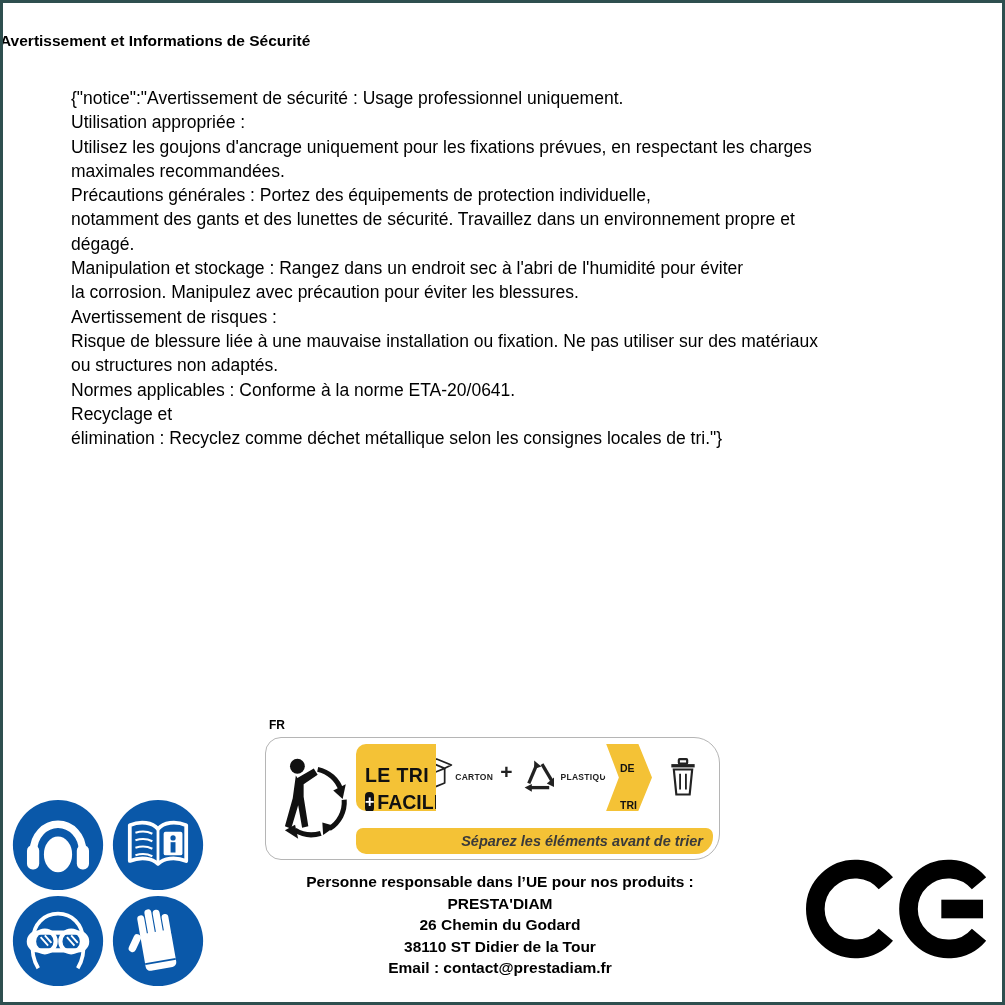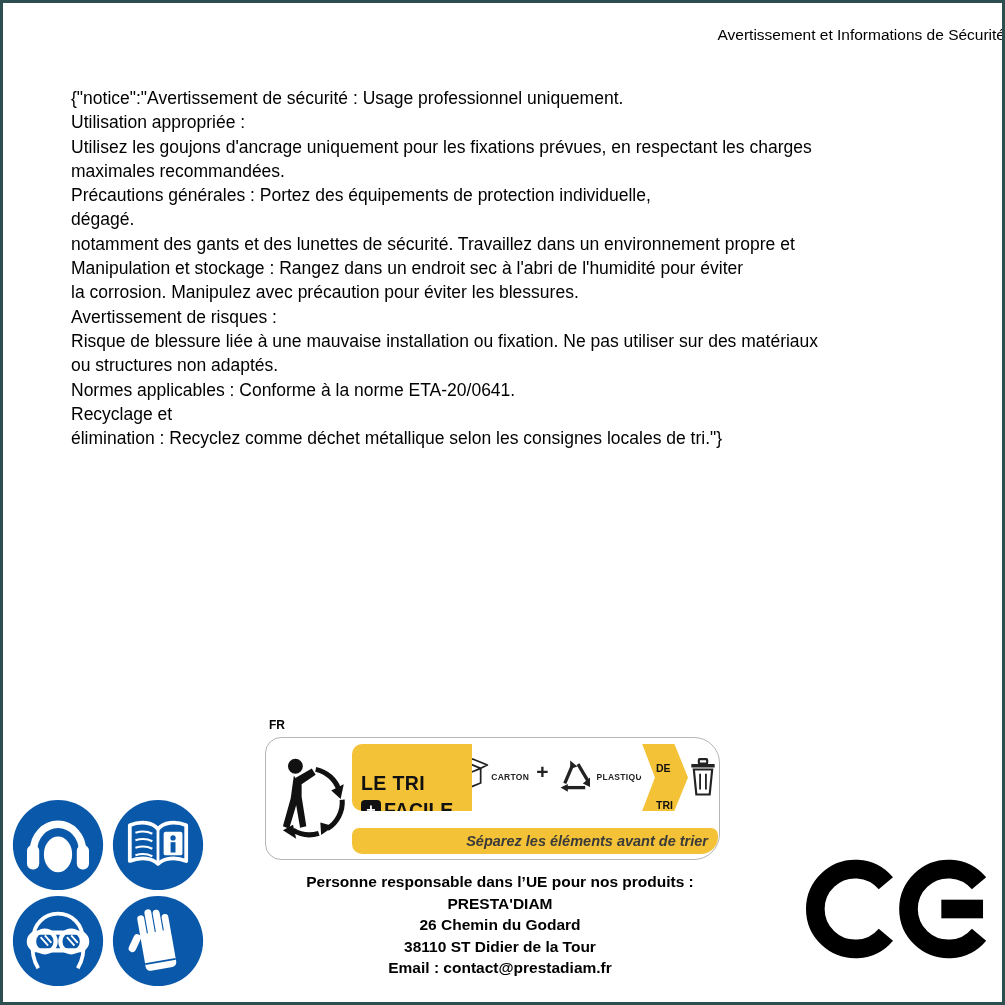--- a/index.html
+++ b/index.html
@@ -7,41 +7,41 @@
     --tri-yellow:#f4c236;
     --page-border:#2e4f4f;
   }
   *{margin:0;padding:0;box-sizing:border-box;}
   html,body{background:#fff;}
   body{
     width:1005px;height:1005px;position:relative;overflow:hidden;
     font-family:"Liberation Sans", sans-serif;color:#000;
   }
   .page-frame{position:absolute;inset:0;border:3px solid var(--page-border);pointer-events:none;z-index:50;}
-  .doc-title{position:absolute;top:26px;left:0;right:0;text-align:right;font-size:15.5px;font-weight:normal;}
+  .doc-title{position:absolute;top:32px;left:0;right:0;text-align:left;font-size:15.5px;font-weight:bold;}
   .notice{position:absolute;left:71px;top:86px;width:880px;font-size:17.5px;line-height:24.3px;}
   .notice div{white-space:nowrap;}
 
   
   .safety-icons{position:absolute;left:11px;top:798px;display:grid;grid-template-columns:100px 100px;grid-auto-rows:96px;}
   .safety-icon{width:94px;height:94px;color:var(--safety-blue);}
   .safety-icon svg{width:100%;height:100%;display:block;}
 
   
   .fr-label{position:absolute;left:269px;top:718px;font-size:12px;font-weight:bold;}
   .infotri{
     position:absolute;left:265px;top:737px;width:455px;height:123px;background:#fff;
     border:1.5px solid #b5b5b5;border-radius:16px 26px 26px 16px;
     display:flex;align-items:center;padding:5px 6px;gap:2px;
   }
   .triman{width:82px;height:100px;display:flex;align-items:center;justify-content:center;}
   .triman svg{width:78px;height:94px;}
   .infotri-right{flex:1;display:flex;flex-direction:column;height:110px;}
   .band{display:flex;height:78px;background:#fff;border-radius:10px 22px 22px 10px;overflow:hidden;}
-  .letri-block{width:120px;background:var(--tri-yellow);padding:28px 0 0 9px;}
+  .letri-block{width:80px;background:var(--tri-yellow);padding:20px 0 0 9px;}
   .letri{font-size:19.5px;font-weight:900;letter-spacing:.4px;color:#111;}
   .facile-row{display:flex;align-items:center;gap:3px;margin-top:4px;}
   .plus-badge{width:20px;height:20px;background:#111;color:#fff;border-radius:4px;display:flex;align-items:center;justify-content:center;font-size:16px;font-weight:bold;line-height:1;}
   .facile{font-size:19.5px;font-weight:900;color:#111;}
   .arrow-zone{width:170px;background:#fff;display:flex;align-items:center;justify-content:center;gap:7px;padding-right:24px;
     clip-path:polygon(0 0,82% 0,100% 50%,82% 100%,0 100%);}
   .mat{display:flex;flex-direction:row;align-items:center;gap:1px;}
   .mat-label{font-size:8.5px;font-weight:bold;letter-spacing:.3px;color:#222;}
   .mat-plus{font-size:21px;font-weight:bold;color:#222;margin-top:-10px;}
   .bac{width:46px;background:var(--tri-yellow);display:flex;flex-direction:column;justify-content:flex-end;
@@ -66,22 +66,22 @@
 <div class="page">
 
   <h1 class="doc-title">Avertissement et Informations de Sécurité</h1>
 
   <div class="notice">
       <div>{"notice":"Avertissement de sécurité : Usage professionnel uniquement.</div>
       <div>Utilisation appropriée :</div>
       <div>Utilisez les goujons d'ancrage uniquement pour les fixations prévues, en respectant les charges</div>
       <div>maximales recommandées.</div>
       <div>Précautions générales : Portez des équipements de protection individuelle,</div>
+      <div>notamment des gants et des lunettes de sécurité. Travaillez dans un environnement propre et</div>
       <div>dégagé.</div>
-      <div>notamment des gants et des lunettes de sécurité. Travaillez dans un environnement propre et</div>
       <div>Manipulation et stockage : Rangez dans un endroit sec à l'abri de l'humidité pour éviter</div>
       <div>la corrosion. Manipulez avec précaution pour éviter les blessures.</div>
       <div>Avertissement de risques :</div>
       <div>Risque de blessure liée à une mauvaise installation ou fixation. Ne pas utiliser sur des matériaux</div>
       <div>ou structures non adaptés.</div>
       <div>Normes applicables : Conforme à la norme ETA-20/0641.</div>
       <div>Recyclage et</div>
       <div>élimination : Recyclez comme déchet métallique selon les consignes locales de tri."}</div>
     </div>
 

